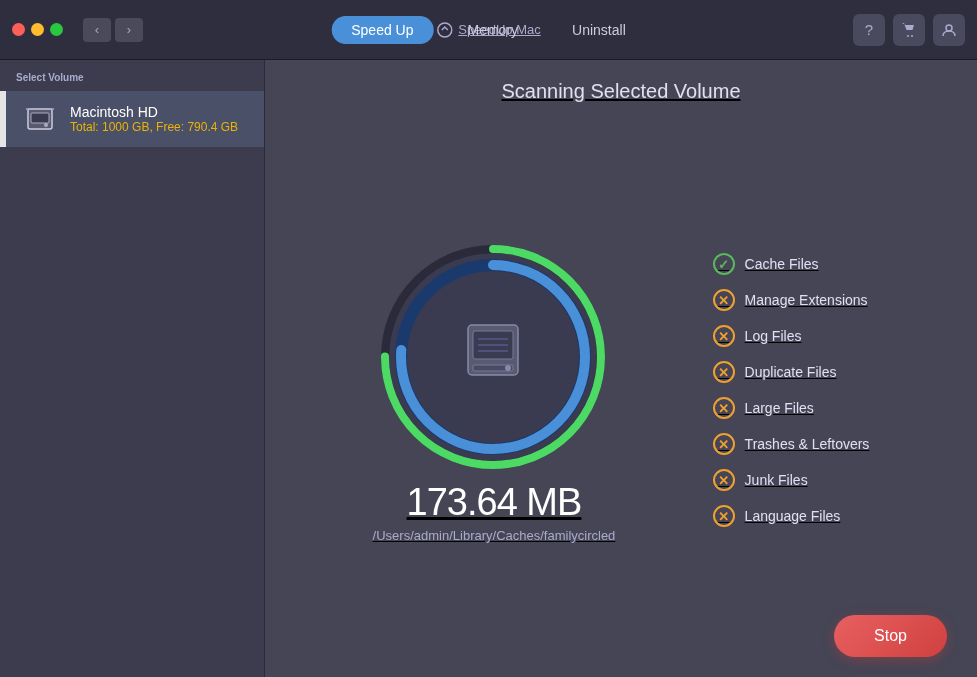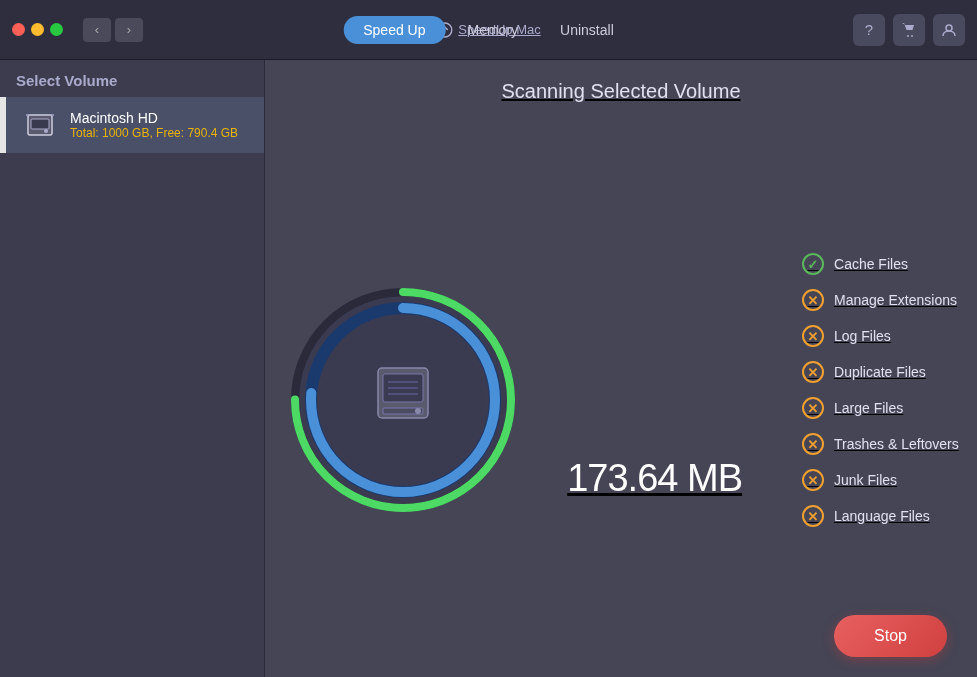--- a/index.html
+++ b/index.html
@@ -71,21 +71,21 @@
       align-items: center;
       justify-content: center;
     }
 
     
     .tab-bar {
       position: absolute;
       left: 50%;
       transform: translateX(-50%);
       display: flex;
-      gap: 2px;
+      gap: 14px;
       align-items: center;
     }
     .tab-item {
       padding: 6px 20px;
       border-radius: 20px;
       color: #ccccdd;
       font-size: 14px;
       font-weight: 500;
       cursor: pointer;
       border: none;
@@ -127,21 +127,21 @@
     .sidebar {
       width: 265px;
       background: #3c3c4e;
       border-right: 1px solid #2a2a3a;
       padding: 0;
       flex-shrink: 0;
     }
     .sidebar-header {
       padding: 12px 16px 8px;
       color: #aaaacc;
-      font-size: 15px;
+      font-size: 10px;
       font-weight: 600;
     }
     .sidebar-item {
       display: flex;
       align-items: center;
       gap: 12px;
       padding: 10px 16px;
       cursor: pointer;
       background: #4a5068;
       border-left: 6px solid #e5e5e5;
@@ -364,21 +364,21 @@
       </div>
     </div>
   </div>
 
   <div class="content-area">
     <div class="content-inner">
       <div class="scan-title">Scanning Selected Volume</div>
 
       <div class="center-row">
 
-        <div style="display:flex; flex-direction:row; align-items:flex-start; gap:4px;">
+        <div style="display:flex; flex-direction:column; align-items:flex-start; gap:4px;">
           <div class="circular-progress-container">
             <svg class="progress-ring-svg" viewBox="0 0 240 240">
 
               <circle cx="120" cy="120" r="105" fill="#3a3a50" stroke="#2a2a3a" stroke-width="2"></circle>
 
               <circle cx="120" cy="120" r="108" fill="none" stroke="#2a2a3a" stroke-width="8"></circle>
 
               <circle cx="120" cy="120" r="108" fill="none" stroke="#4cd964" stroke-width="8" stroke-dasharray="509 169" stroke-linecap="round"></circle>
 
               <circle cx="120" cy="120" r="92" fill="none" stroke="#1a3a6e" stroke-width="12"></circle>
@@ -396,20 +396,21 @@
                 <line x1="25" y1="30" x2="55" y2="30" stroke="#6666aa" stroke-width="1"></line>
                 <line x1="25" y1="36" x2="55" y2="36" stroke="#6666aa" stroke-width="1"></line>
 
                 <rect x="20" y="50" width="40" height="6" rx="1" fill="#4a4a60" stroke="#7777aa" stroke-width="1"></rect>
                 <circle cx="55" cy="53" r="3" fill="#8888aa"></circle>
               </svg>
             </div>
           </div>
           <div class="scan-bottom">
             <div class="scan-size">173.64 MB</div>
+            <div class="scan-path">/Users/admin/Library/Caches/familycircled</div>
           </div>
         </div>
 
         <div class="scan-results">
 
           <div class="result-item">
             <div class="result-icon done">✓</div>
             <span class="result-label">Cache Files</span>
           </div>
 

